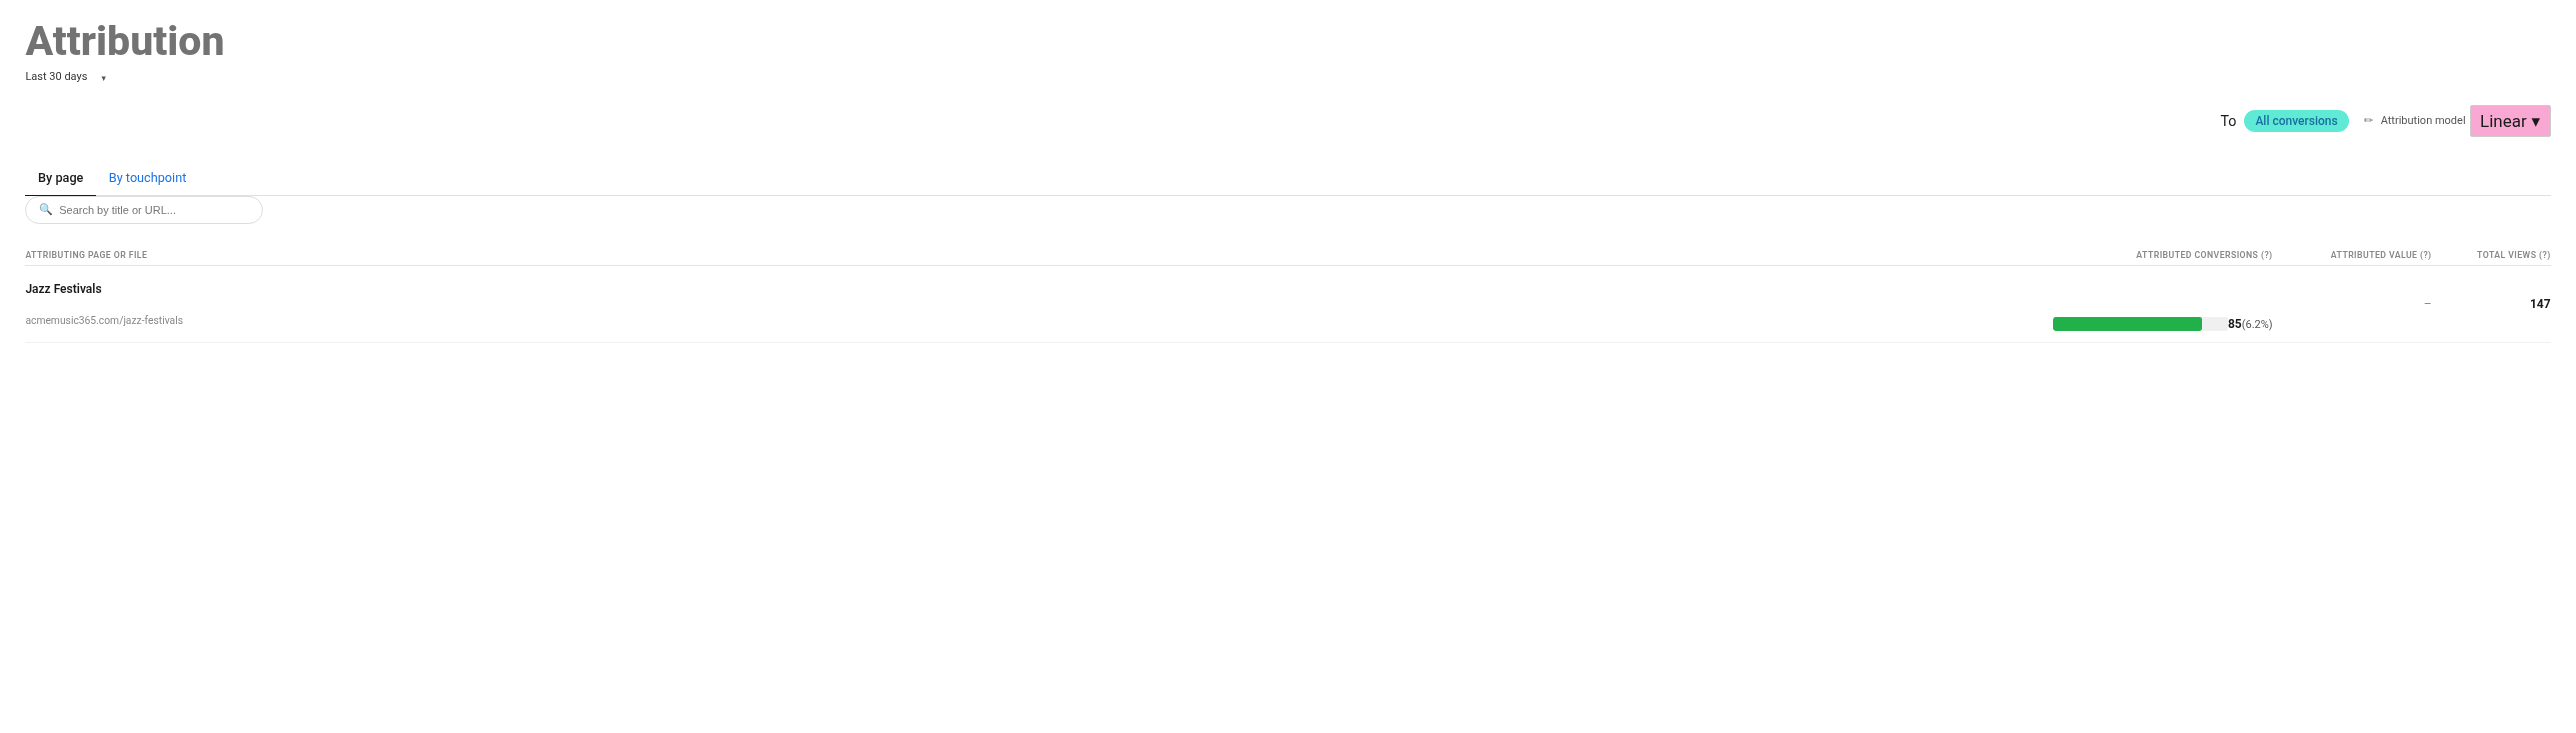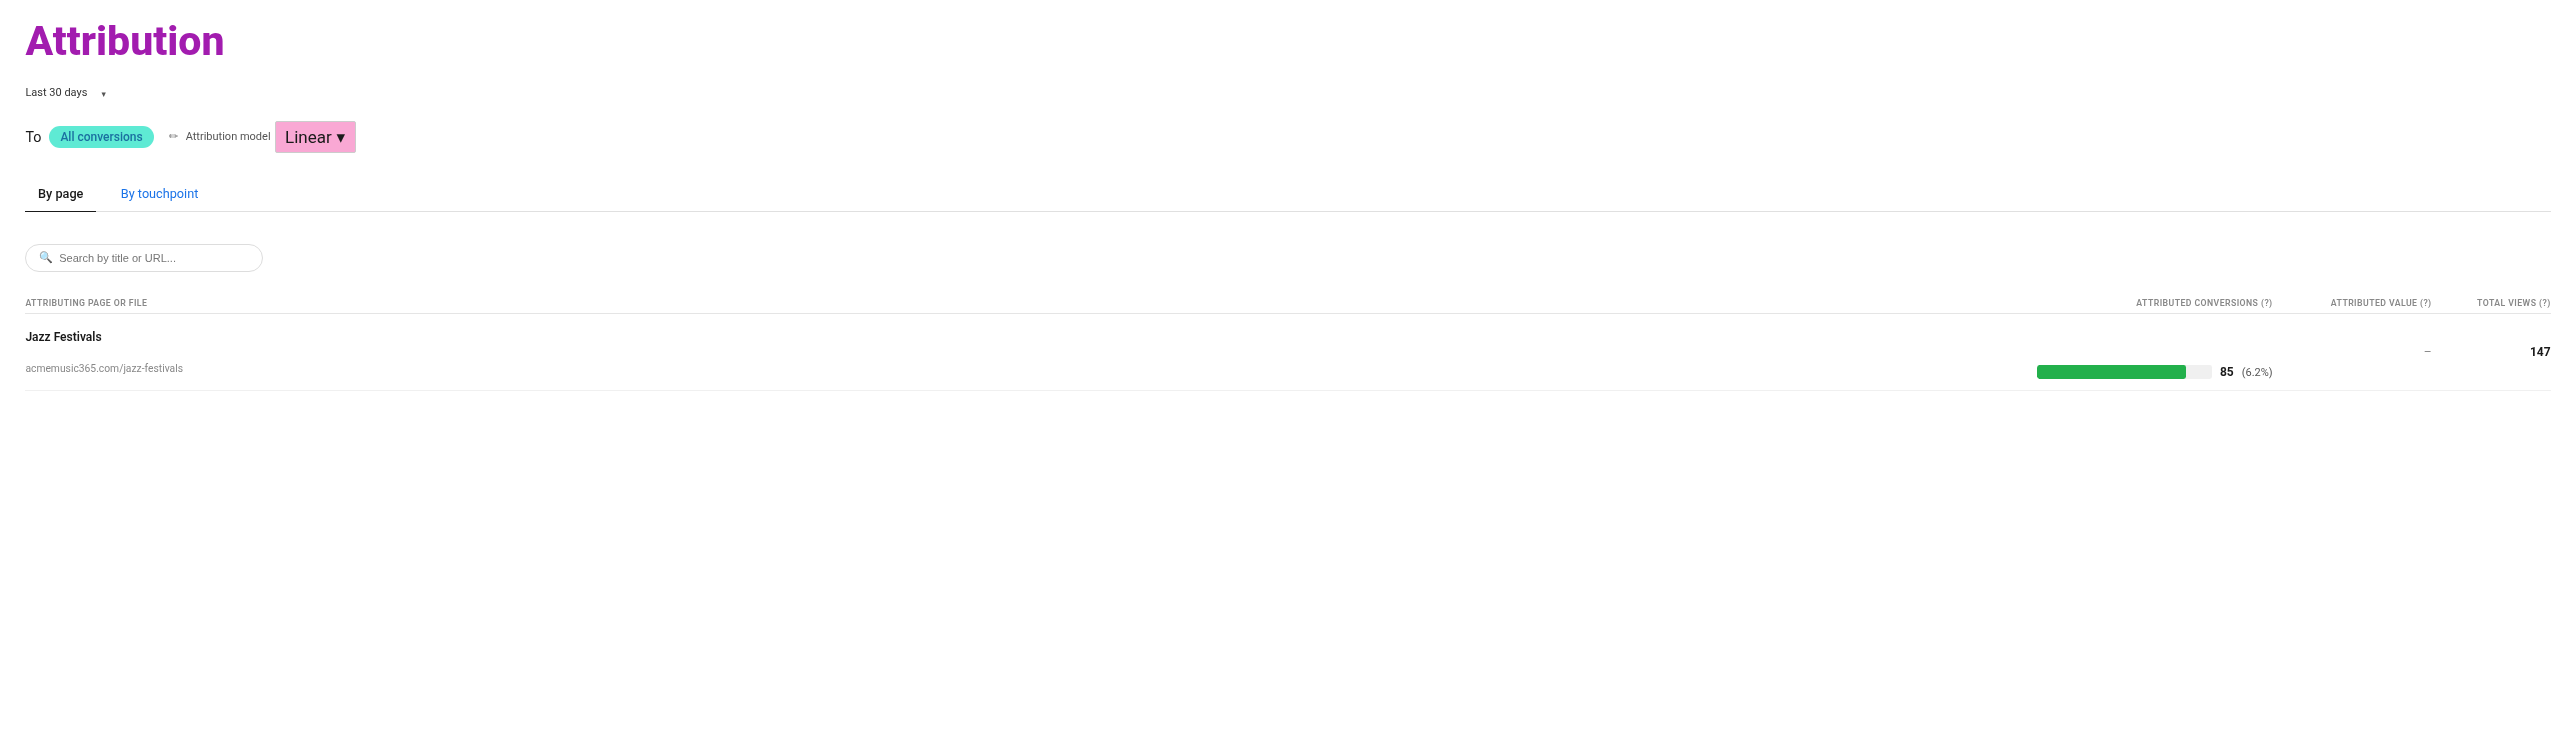--- a/index.html
+++ b/index.html
@@ -12,44 +12,44 @@
       font-family: -apple-system, BlinkMacSystemFont, 'Segoe UI', Roboto, Helvetica, Arial, sans-serif;
       background: #ffffff;
       color: #1a1a1a;
       min-height: 100vh;
       padding: 19px 25.4px;
     }
 
     .page-title {
       font-size: 41px;
       font-weight: 800;
-      color: #a21caf;
+      color: #737373;
       line-height: 1.1;
-      margin-bottom: 22px;
+      margin-bottom: 6px;
     }
 
     .date-range-selector {
       display: flex;
       align-items: flex-end;
       gap: 14px;
       font-size: 11px;
       color: #333;
       cursor: pointer;
       margin-bottom: 22px;
     }
 
     .date-range-selector .chevron {
       font-size: 8.7px;
       color: #555;
     }
 
     .filter-row {
       display: flex;
       align-items: center;
-      justify-content: flex-start;
+      justify-content: flex-end;
       margin-bottom: 25.4px;
     }
 
     .filter-left {
       display: flex;
       align-items: center;
       gap: 8px;
     }
 
     .to-label {
@@ -102,23 +102,23 @@
       padding: 4.8px 9.5px;
       font-size: 17px;
       color: #1a1a1a;
       cursor: pointer;
       background: #f9a8d4;
     }
 
     .tabs-row {
       display: flex;
       align-items: center;
-      gap: 12px;
+      gap: 0;
       border-bottom: 0.8px solid #e0e0e0;
-      margin-bottom: 32px;
+      margin-bottom: 0;
     }
 
     .tab {
       padding: 8px 12.7px 9.5px;
       font-size: 12.7px;
       cursor: pointer;
       color: #555;
       border-bottom: 1.6px solid transparent;
       margin-bottom: -0.8px;
       font-weight: 400;
@@ -201,21 +201,21 @@
     }
 
     .page-url {
       font-size: 10.3px;
       color: #888;
     }
 
     .conversions-cell {
       display: flex;
       align-items: center;
-      gap: 8px;
+      gap: 0;
       justify-content: flex-end;
       margin-top: 40px;
     }
 
     .progress-bar-wrapper {
       width: 175px;
       height: 14.3px;
       background: #f0f0f0;
       border-radius: 2.4px;
       overflow: hidden;

